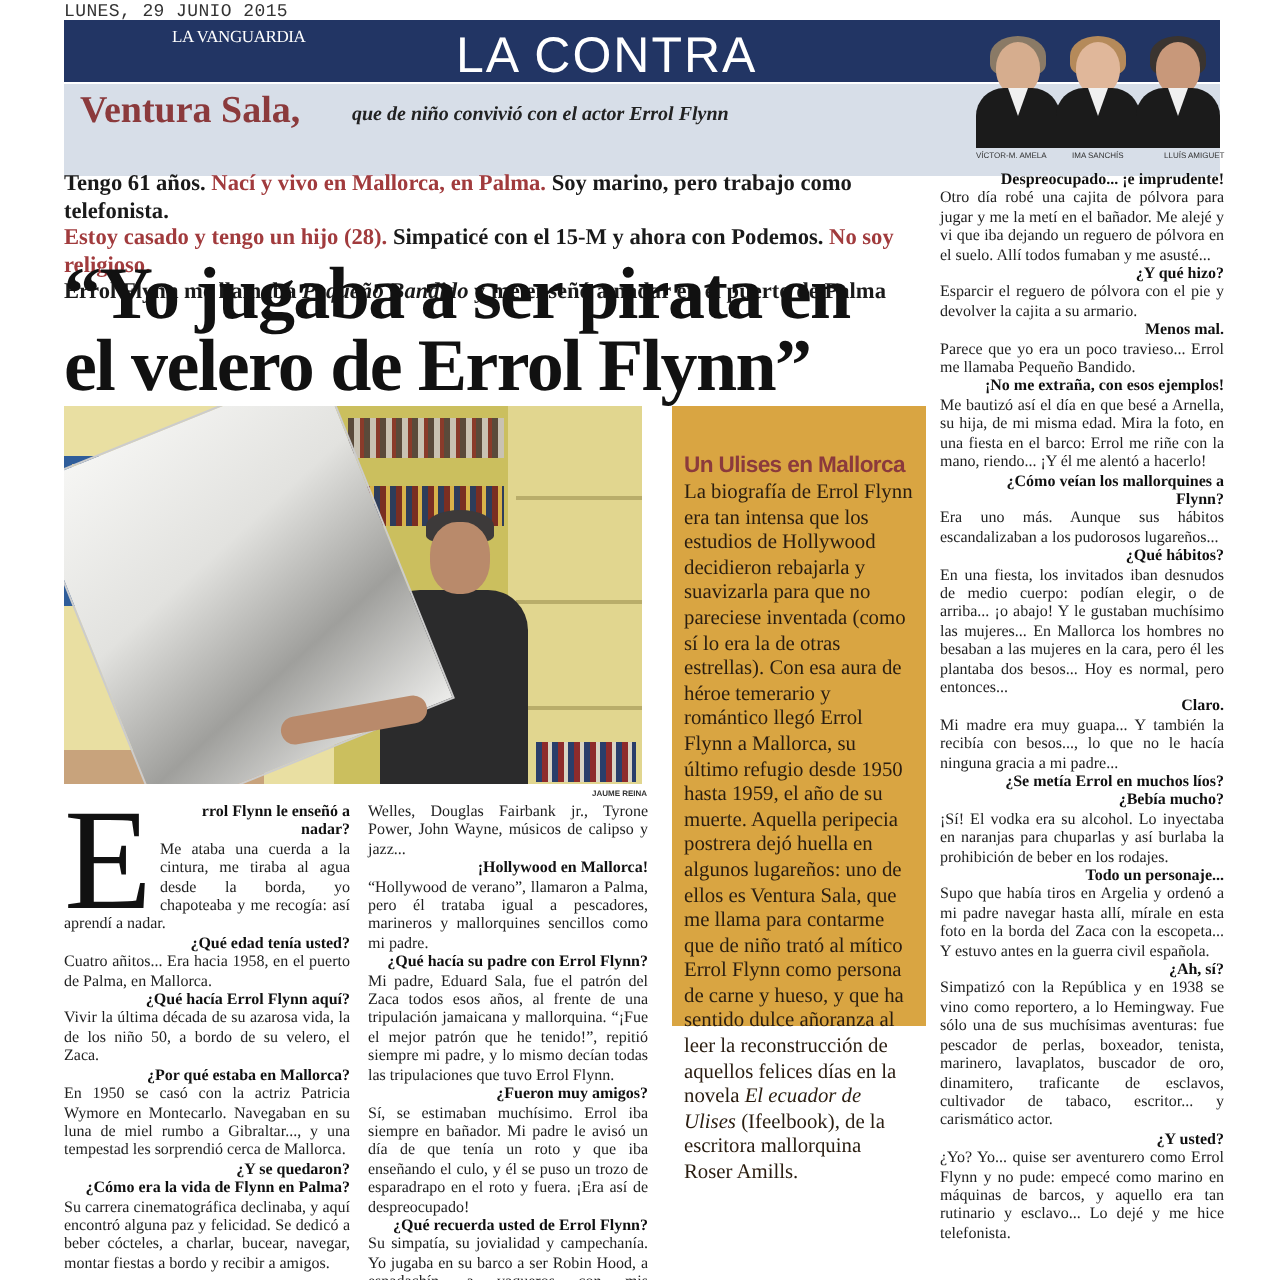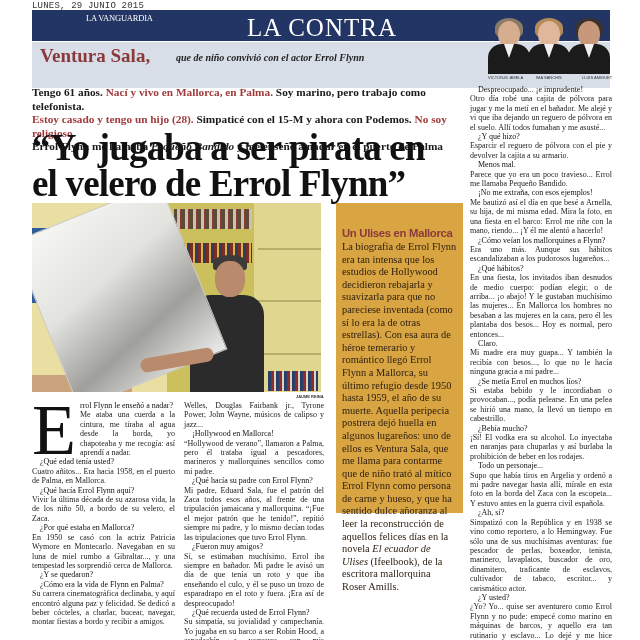--- a/index.html
+++ b/index.html
@@ -3,21 +3,21 @@
   <meta charset="utf-8">
   <style>
     * { margin: 0; padding: 0; box-sizing: border-box; }
     html, body { width: 640px; height: 640px; background: #ffffff; overflow: hidden; }
     body { position: relative; font-family: "DejaVu Serif", serif; color: #1a1a1a; }
 
     .date-line { position: absolute; left: 32px; top: 1px; font-family: Liberation Mono, monospace; font-size: 9px; color: #333; letter-spacing: 0.2px; }
 
     .masthead { position: absolute; left: 32px; top: 10px; width: 578px; height: 31px; background: #223564; }
     .masthead .brand { position: absolute; left: 6px; top: 3px; font-family: "Liberation Serif", serif; font-size: 8.5px; color: #fff; letter-spacing: -0.2px; padding-left: 48px; }
-    .masthead .section { position: absolute; left: 196px; top: 4px; font-family: Liberation Serif, serif; font-size: 25px; color: #fff; letter-spacing: 1px; margin-left: 19px; }
+    .masthead .section { position: absolute; left: 196px; top: 4px; font-family: Liberation Sans, sans-serif; font-size: 25px; color: #fff; letter-spacing: 1px; }
 
     .subhead-band { position: absolute; left: 32px; top: 42px; width: 578px; height: 46px; background: #d7dee8; }
     .subhead-band .name { position: absolute; left: 8px; top: 3px; font-family: "Liberation Serif", serif; font-weight: bold; font-size: 19px; color: #8b3a3c; }
     .subhead-band .tagline { position: absolute; left: 144px; top: 10px; font-family: "Liberation Serif", serif; font-style: italic; font-weight: bold; font-size: 10px; color: #222; }
 
     .authors { position: absolute; left: 488px; top: 18px; width: 122px; height: 62px; }
     .author { position: absolute; top: 0; width: 42px; height: 56px; }
     .author .head { position: absolute; left: 10px; top: 3px; width: 22px; height: 26px; border-radius: 50% 50% 45% 45%; }
     .author .hair { position: absolute; left: 7px; top: 0; width: 28px; height: 20px; border-radius: 50% 50% 30% 30%; }
     .author .body { position: absolute; left: 0; top: 26px; width: 42px; height: 30px; background: #1b1b1b; border-radius: 14px 14px 0 0; }
@@ -45,21 +45,21 @@
     .photo .sofa { position: absolute; left: 0; top: 172px; width: 100px; height: 17px; background: #c8a37c; }
     .photo-credit { position: absolute; left: 296px; top: 394px; font-family: "Liberation Sans", sans-serif; font-size: 4px; font-weight: bold; color: #333; }
 
     .sidebar-box { position: absolute; left: 336px; top: 203px; width: 127px; height: 310px; background: #d9a542; padding: 24px 6px; }
     .sidebar-box .sb-title { font-family: "Liberation Sans", sans-serif; font-weight: bold; font-size: 11.3px; color: #8b3a3c; letter-spacing: -0.3px; white-space: nowrap; }
     .sidebar-box .sb-text { margin-top: 2px; font-family: "Liberation Serif", serif; font-weight: normal; font-size: 10.4px; line-height: 12.6px; color: #2a1d10; }
     .sidebar-box .sb-text em { font-style: italic; }
 
     .body-col { position: absolute; font-family: "Liberation Serif", serif; font-size: 8px; line-height: 9.4px; color: #222; text-align: justify; }
     .body-col p { margin: 0; }
-    .body-col .q { font-weight: normal; color: #111; text-indent: 8px; text-align: left; }
+    .body-col .q { font-weight: bold; color: #111; text-indent: 8px; text-align: right; }
     .col1 { left: 32px; top: 401px; width: 143px; }
     .col2 { left: 184px; top: 401px; width: 140px; }
     .col3 { left: 470px; top: 85px; width: 142px; }
 
     .dropcap-wrap { position: relative; }
     .dropcap { float: left; font-family: "Liberation Serif", serif; font-size: 72px; line-height: 58px; margin: 0 4px -2px 0; height: 58px; color: #111; }
   </style>
 </head>
 <body>
 
@@ -185,21 +185,20 @@
   <p>Parece que yo era un poco travieso... Errol me llamaba Pequeño Bandido.</p>
   <p class="q">¡No me extraña, con esos ejemplos!</p>
   <p>Me bautizó así el día en que besé a Arnella, su hija, de mi misma edad. Mira la foto, en una fiesta en el barco: Errol me riñe con la mano, riendo... ¡Y él me alentó a hacerlo!</p>
   <p class="q">¿Cómo veían los mallorquines a Flynn?</p>
   <p>Era uno más. Aunque sus hábitos escandalizaban a los pudorosos lugareños...</p>
   <p class="q">¿Qué hábitos?</p>
   <p>En una fiesta, los invitados iban desnudos de medio cuerpo: podían elegir, o de arriba... ¡o abajo! Y le gustaban muchísimo las mujeres... En Mallorca los hombres no besaban a las mujeres en la cara, pero él les plantaba dos besos... Hoy es normal, pero entonces...</p>
   <p class="q">Claro.</p>
   <p>Mi madre era muy guapa... Y también la recibía con besos..., lo que no le hacía ninguna gracia a mi padre...</p>
   <p class="q">¿Se metía Errol en muchos líos?</p>
-  <p>Si estaba bebido y le incordiaban o provocaban..., podía pelearse. En una pelea se hirió una mano, la llevó un tiempo en cabestrillo.</p>
   <p class="q">¿Bebía mucho?</p>
   <p>¡Sí! El vodka era su alcohol. Lo inyectaba en naranjas para chuparlas y así burlaba la prohibición de beber en los rodajes.</p>
   <p class="q">Todo un personaje...</p>
   <p>Supo que había tiros en Argelia y ordenó a mi padre navegar hasta allí, mírale en esta foto en la borda del Zaca con la escopeta... Y estuvo antes en la guerra civil española.</p>
   <p class="q">¿Ah, sí?</p>
   <p>Simpatizó con la República y en 1938 se vino como reportero, a lo Hemingway. Fue sólo una de sus muchísimas aventuras: fue pescador de perlas, boxeador, tenista, marinero, lavaplatos, buscador de oro, dinamitero, traficante de esclavos, cultivador de tabaco, escritor... y carismático actor.</p>
   <p class="q">¿Y usted?</p>
   <p>¿Yo? Yo... quise ser aventurero como Errol Flynn y no pude: empecé como marino en máquinas de barcos, y aquello era tan rutinario y esclavo... Lo dejé y me hice telefonista.</p>
 
 </div>

